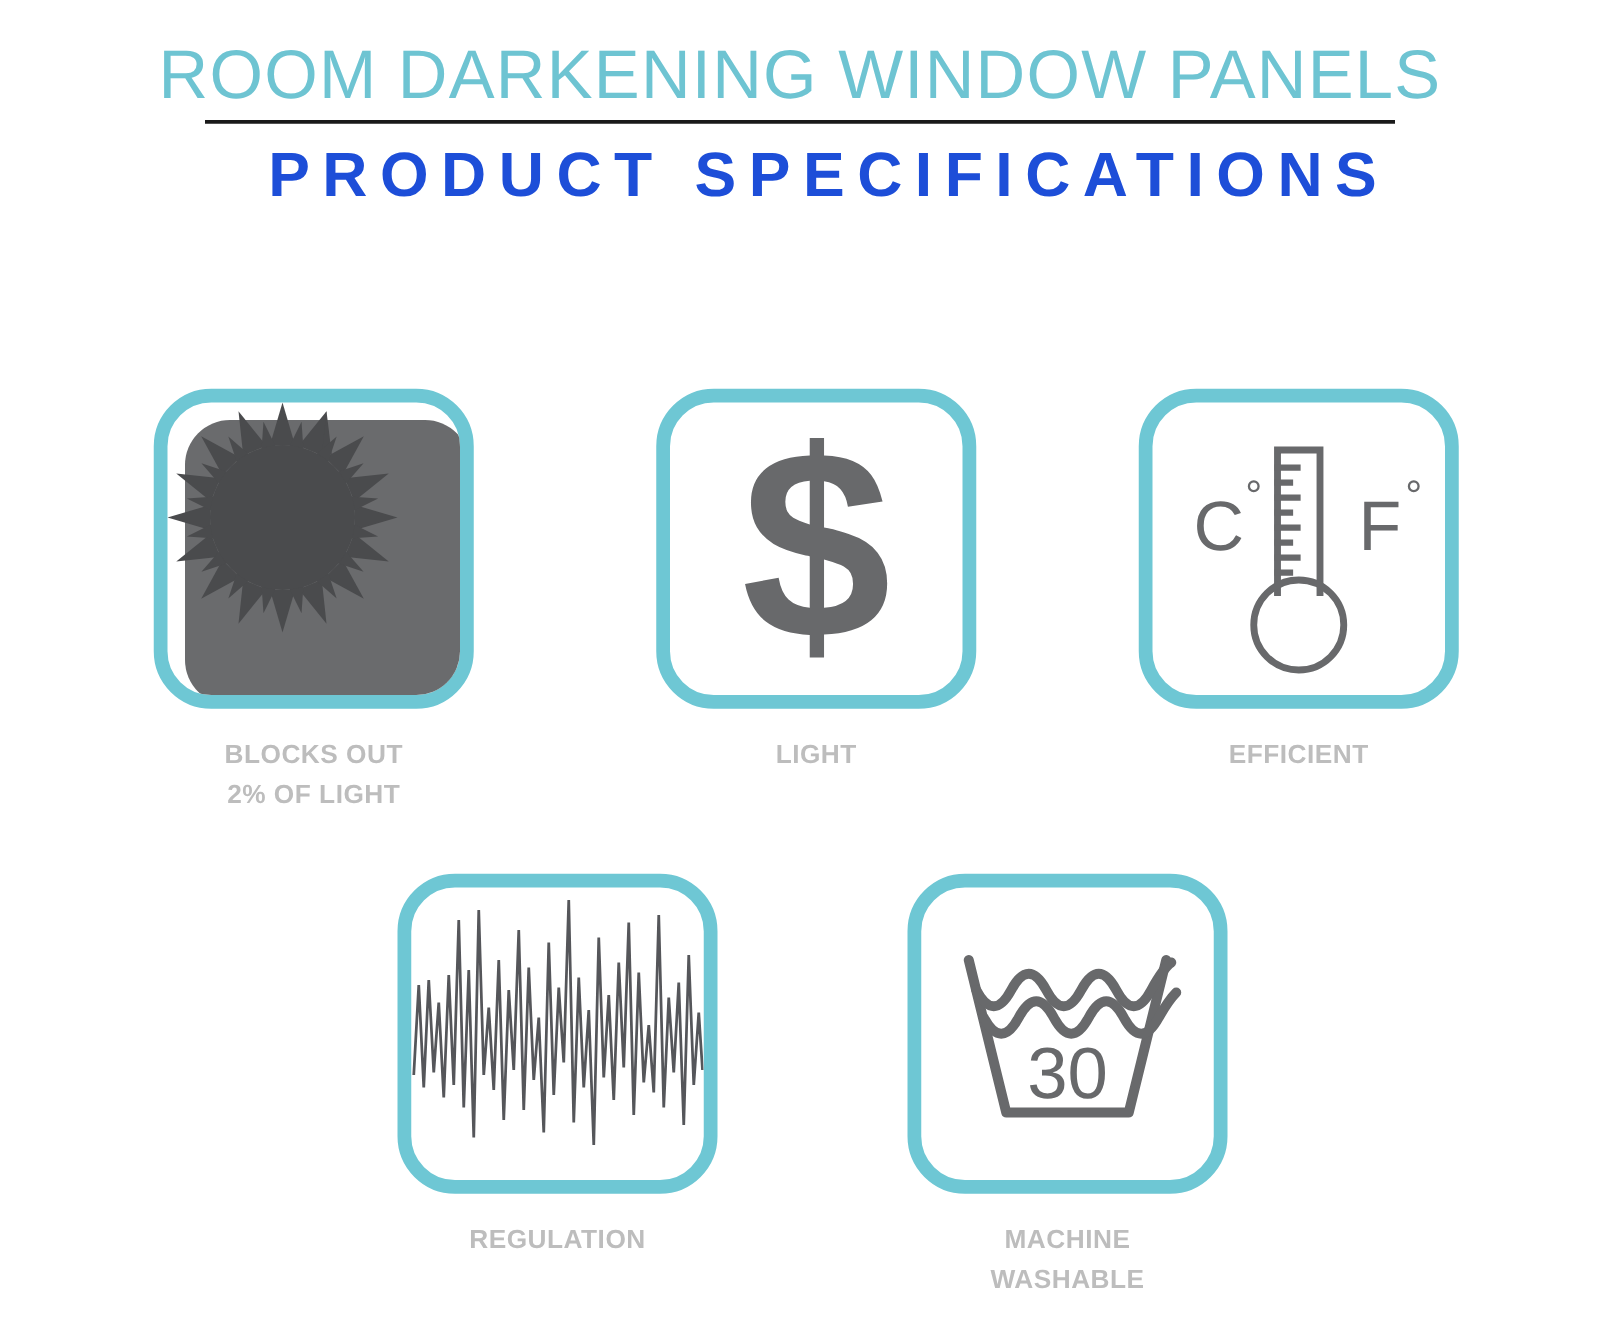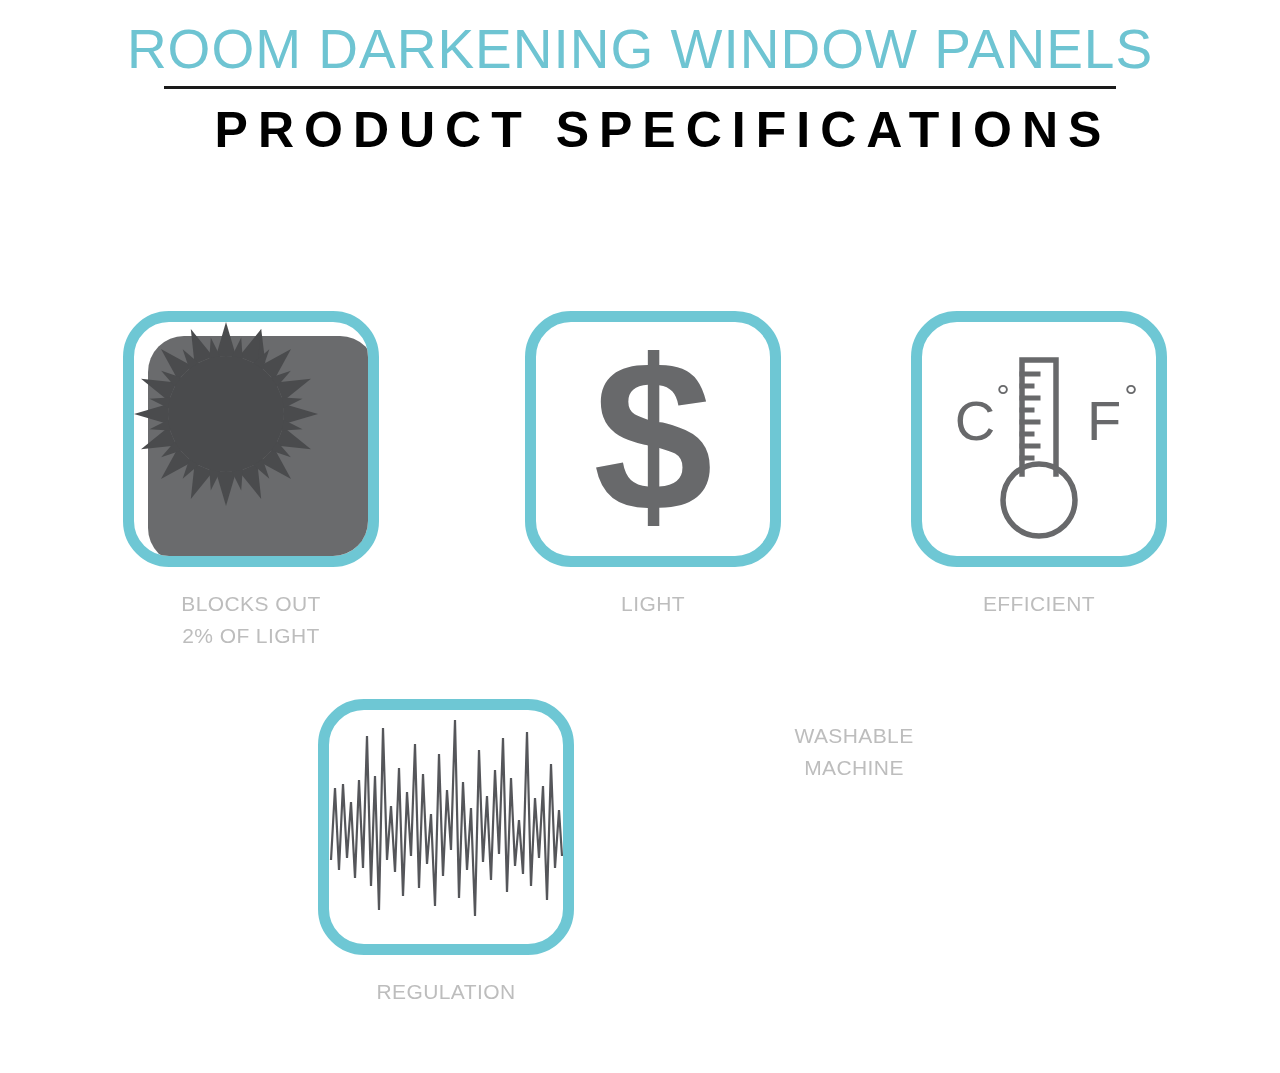--- a/index.html
+++ b/index.html
@@ -17,40 +17,40 @@
 
   
   #header {
     position: absolute;
     left: 0;
     top: 0;
     width: 1280px;
     text-align: center;
   }
   #title-main {
-    margin-top: 18px;
+    margin-top: 28px;
     font-size: 55px;
     line-height: 62px;
     font-weight: 300;
     color: #6ec4d2;
     letter-spacing: 1.0px;
     white-space: nowrap;
   }
   #title-rule {
     width: 952px;
     height: 3px;
     background: #1a1a1a;
     margin: 6px auto 0 auto;
   }
   #title-sub {
     margin-top: 13px;
     font-size: 50px;
     line-height: 56px;
     font-weight: bold;
-    color: #000000;
+    color: #1d4ed8;
     letter-spacing: 10px;
     white-space: nowrap;
     padding-left: 10px;
     margin-left: 36px;
   }
 
   
   .tile-wrap {
     position: absolute;
     width: 256px;
@@ -69,21 +69,21 @@
   }
   .tile-svg {
     display: block;
     width: 100%;
     height: 100%;
   }
   .caption {
     margin-top: 21px;
     font-size: 21px;
     line-height: 32px;
-    font-weight: 400;
+    font-weight: 700;
     color: #bdbdbd;
     letter-spacing: 0.4px;
   }
   .caption span { display: block; }
 
   
   #tile-blocks-light { left: 123px;  top: 311px; }
   #tile-energy       { left: 525px;  top: 311px; }
   #tile-temperature  { left: 911px;  top: 311px; }
   #tile-noise        { left: 318px;  top: 699px; }
@@ -265,17 +265,29 @@
                 186,156 190,110 194,164 198,22 202,176 206,88 210,148 214,76
                 218,190 222,54 226,158 230,100 233,146"></polyline>
     </svg>
   </div>
   <div class="caption">
     <span>REGULATION</span>
   </div>
 </div>
 
 <div class="tile-wrap" id="tile-washable">
-  <div class="caption">
+  <div class="tile">
+    <svg class="tile-svg" viewBox="0 0 234 234">
+      <g fill="none" stroke="#68696b" stroke-width="8" stroke-linecap="round" stroke-linejoin="round">
+
+        <path d="M38 58 L68 180 L166 180 L196 58"></path>
+
+        <path d="M44 82 q14 26 28 0 q14 -26 28 0 q14 26 28 0 q14 -26 28 0 q14 26 28 0 q10 -18 16 -22"></path>
+        <path d="M50 104 q14 26 28 0 q14 -26 28 0 q14 26 28 0 q14 -26 28 0 q14 26 28 0 q8 -14 14 -20"></path>
+      </g>
+      <text x="117" y="168" text-anchor="middle" font-family="Liberation Sans, sans-serif" font-size="58" fill="#68696b">30</text>
+    </svg>
+  </div>
+  <div class="caption">
+    <span>MACHINE</span>
     <span>WASHABLE</span>
-    <span>MACHINE</span>
   </div>
 </div>
 
 </body></html>

